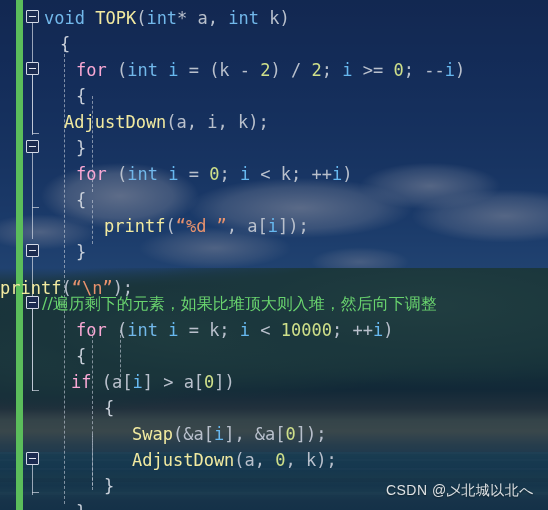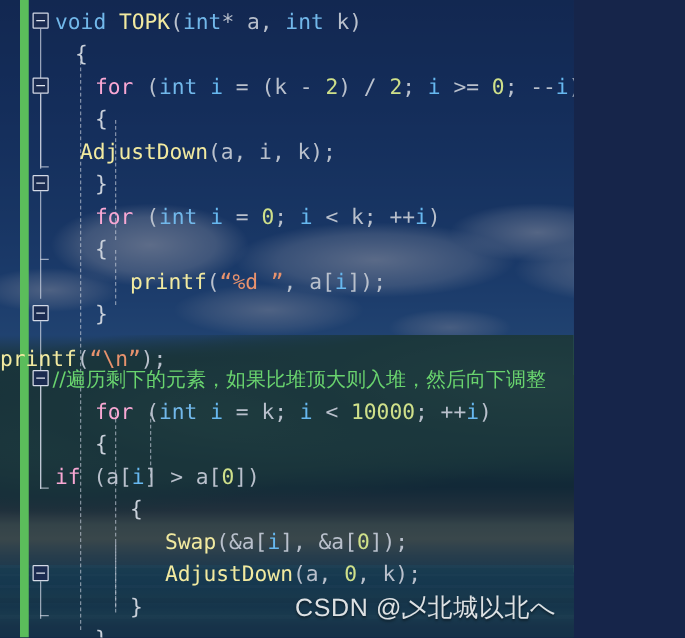--- a/index.html
+++ b/index.html
@@ -2,21 +2,21 @@
 <html><head>
 <meta charset="utf-8">
 <style>
   html,body{margin:0;padding:0;}
   body{
     width:548px;height:510px;overflow:hidden;
     font-family:"DejaVu Sans Mono","Liberation Mono",monospace;
     background:#16254a;
   }
   #editor{
-    position:relative;width:459px;height:510px;overflow:hidden;
+    position:relative;width:548px;height:510px;overflow:hidden;
   }
   
   #bg{position:absolute;inset:0;z-index:0;}
   .bg-sky{
     position:absolute;left:0;right:0;top:0;height:300px;
     background:
       radial-gradient(110px 46px at 120px 196px, rgba(238,244,250,.90) 0%, rgba(225,235,245,.55) 48%, rgba(200,215,232,0) 72%),
       radial-gradient(150px 40px at 300px 208px, rgba(240,246,252,.85) 0%, rgba(220,232,244,.45) 52%, rgba(200,215,232,0) 75%),
       radial-gradient(90px 30px at 430px 186px, rgba(235,242,250,.80) 0%, rgba(215,228,242,.35) 55%, rgba(200,215,232,0) 78%),
       radial-gradient(120px 34px at 505px 216px, rgba(240,246,252,.78) 0%, rgba(218,230,243,.38) 55%, rgba(200,215,232,0) 78%),
@@ -96,21 +96,21 @@
   .c-str     {color:#e8926d;}         
   .c-cmt     {color:#69d36e;}         
   .c-punct   {color:#b9c0cc;}
   .c-brace   {color:#c9d0da;}
   .cn{font-family:"DejaVu Sans","Liberation Sans",sans-serif;font-size:16px;}
   
   #watermark{
     position:absolute;right:14px;bottom:10px;z-index:6;
     color:rgba(255,255,255,.86);
     font-family:"Liberation Sans","DejaVu Sans",sans-serif;
-    font-size:20px;letter-spacing:.5px;
+    font-size:14px;letter-spacing:.5px;
     text-shadow:0 1px 2px rgba(0,0,0,.45);
     user-select:none;
   }
 </style>
 </head>
 <body>
 
 <div id="editor">
 
   <div id="bg">
@@ -157,21 +157,21 @@
       <div class="line" style="top: 109px; padding-left: 64px;"><span class="tok c-fn">AdjustDown</span><span class="tok c-id">(a, i, k);</span></div>
       <div class="line" style="top: 135px; padding-left: 76px;"><span class="tok c-brace">}</span></div>
       <div class="line" style="top: 161px; padding-left: 76px;"><span class="tok c-kw">for</span><span class="tok c-punct"> (</span><span class="tok c-type">int</span><span class="tok c-id"> </span><span class="tok c-var">i</span><span class="tok c-id"> = </span><span class="tok c-num">0</span><span class="tok c-punct">; </span><span class="tok c-var">i</span><span class="tok c-id"> &lt; k; ++</span><span class="tok c-var">i</span><span class="tok c-punct">)</span></div>
       <div class="line" style="top: 187px; padding-left: 76px;"><span class="tok c-brace">{</span></div>
       <div class="line" style="top: 213px; padding-left: 104px;"><span class="tok c-fn">printf</span><span class="tok c-punct">(</span><span class="tok c-str">“%d ”</span><span class="tok c-id">, a[</span><span class="tok c-var">i</span><span class="tok c-id">]);</span></div>
       <div class="line" style="top: 239px; padding-left: 76px;"><span class="tok c-brace">}</span></div>
       <div class="line" style="top: 265px;  margin-top: 10px;"><span class="tok c-fn">printf</span><span class="tok c-punct">(</span><span class="tok c-str">“\n”</span><span class="tok c-punct">);</span></div>
       <div class="line cn" style="top: 291px; padding-left: 42px;"><span class="tok c-cmt">//遍历剩下的元素，如果比堆顶大则入堆，然后向下调整</span></div>
       <div class="line" style="top: 317px; padding-left: 76px;"><span class="tok c-kw">for</span><span class="tok c-punct"> (</span><span class="tok c-type">int</span><span class="tok c-id"> </span><span class="tok c-var">i</span><span class="tok c-id"> = k; </span><span class="tok c-var">i</span><span class="tok c-id"> &lt; </span><span class="tok c-num">10000</span><span class="tok c-punct">; ++</span><span class="tok c-var">i</span><span class="tok c-punct">)</span></div>
       <div class="line" style="top: 343px; padding-left: 76px;"><span class="tok c-brace">{</span></div>
-      <div class="line" style="top: 369px; padding-left: 44px;"><span class="tok c-kw">if</span><span class="tok c-id"> (a[</span><span class="tok c-var">i</span><span class="tok c-id">] &gt; a[</span><span class="tok c-num">0</span><span class="tok c-id">])</span></div>
+      <div class="line" style="top: 369px; padding-left: 71px;"><span class="tok c-kw">if</span><span class="tok c-id"> (a[</span><span class="tok c-var">i</span><span class="tok c-id">] &gt; a[</span><span class="tok c-num">0</span><span class="tok c-id">])</span></div>
       <div class="line" style="top: 395px; padding-left: 104px;"><span class="tok c-brace">{</span></div>
       <div class="line" style="top: 421px; padding-left: 132px;"><span class="tok c-fn">Swap</span><span class="tok c-id">(&amp;a[</span><span class="tok c-var">i</span><span class="tok c-id">], &amp;a[</span><span class="tok c-num">0</span><span class="tok c-id">]);</span></div>
       <div class="line" style="top: 447px; padding-left: 132px;"><span class="tok c-fn">AdjustDown</span><span class="tok c-id">(a, </span><span class="tok c-num">0</span><span class="tok c-id">, k);</span></div>
       <div class="line" style="top: 473px; padding-left: 104px;"><span class="tok c-brace">}</span></div>
       <div class="line" style="top: 499px; padding-left: 76px;"><span class="tok c-brace">}</span></div>
     </div>
 
   <div id="watermark">CSDN @乄北城以北へ</div>
 </div>
 

